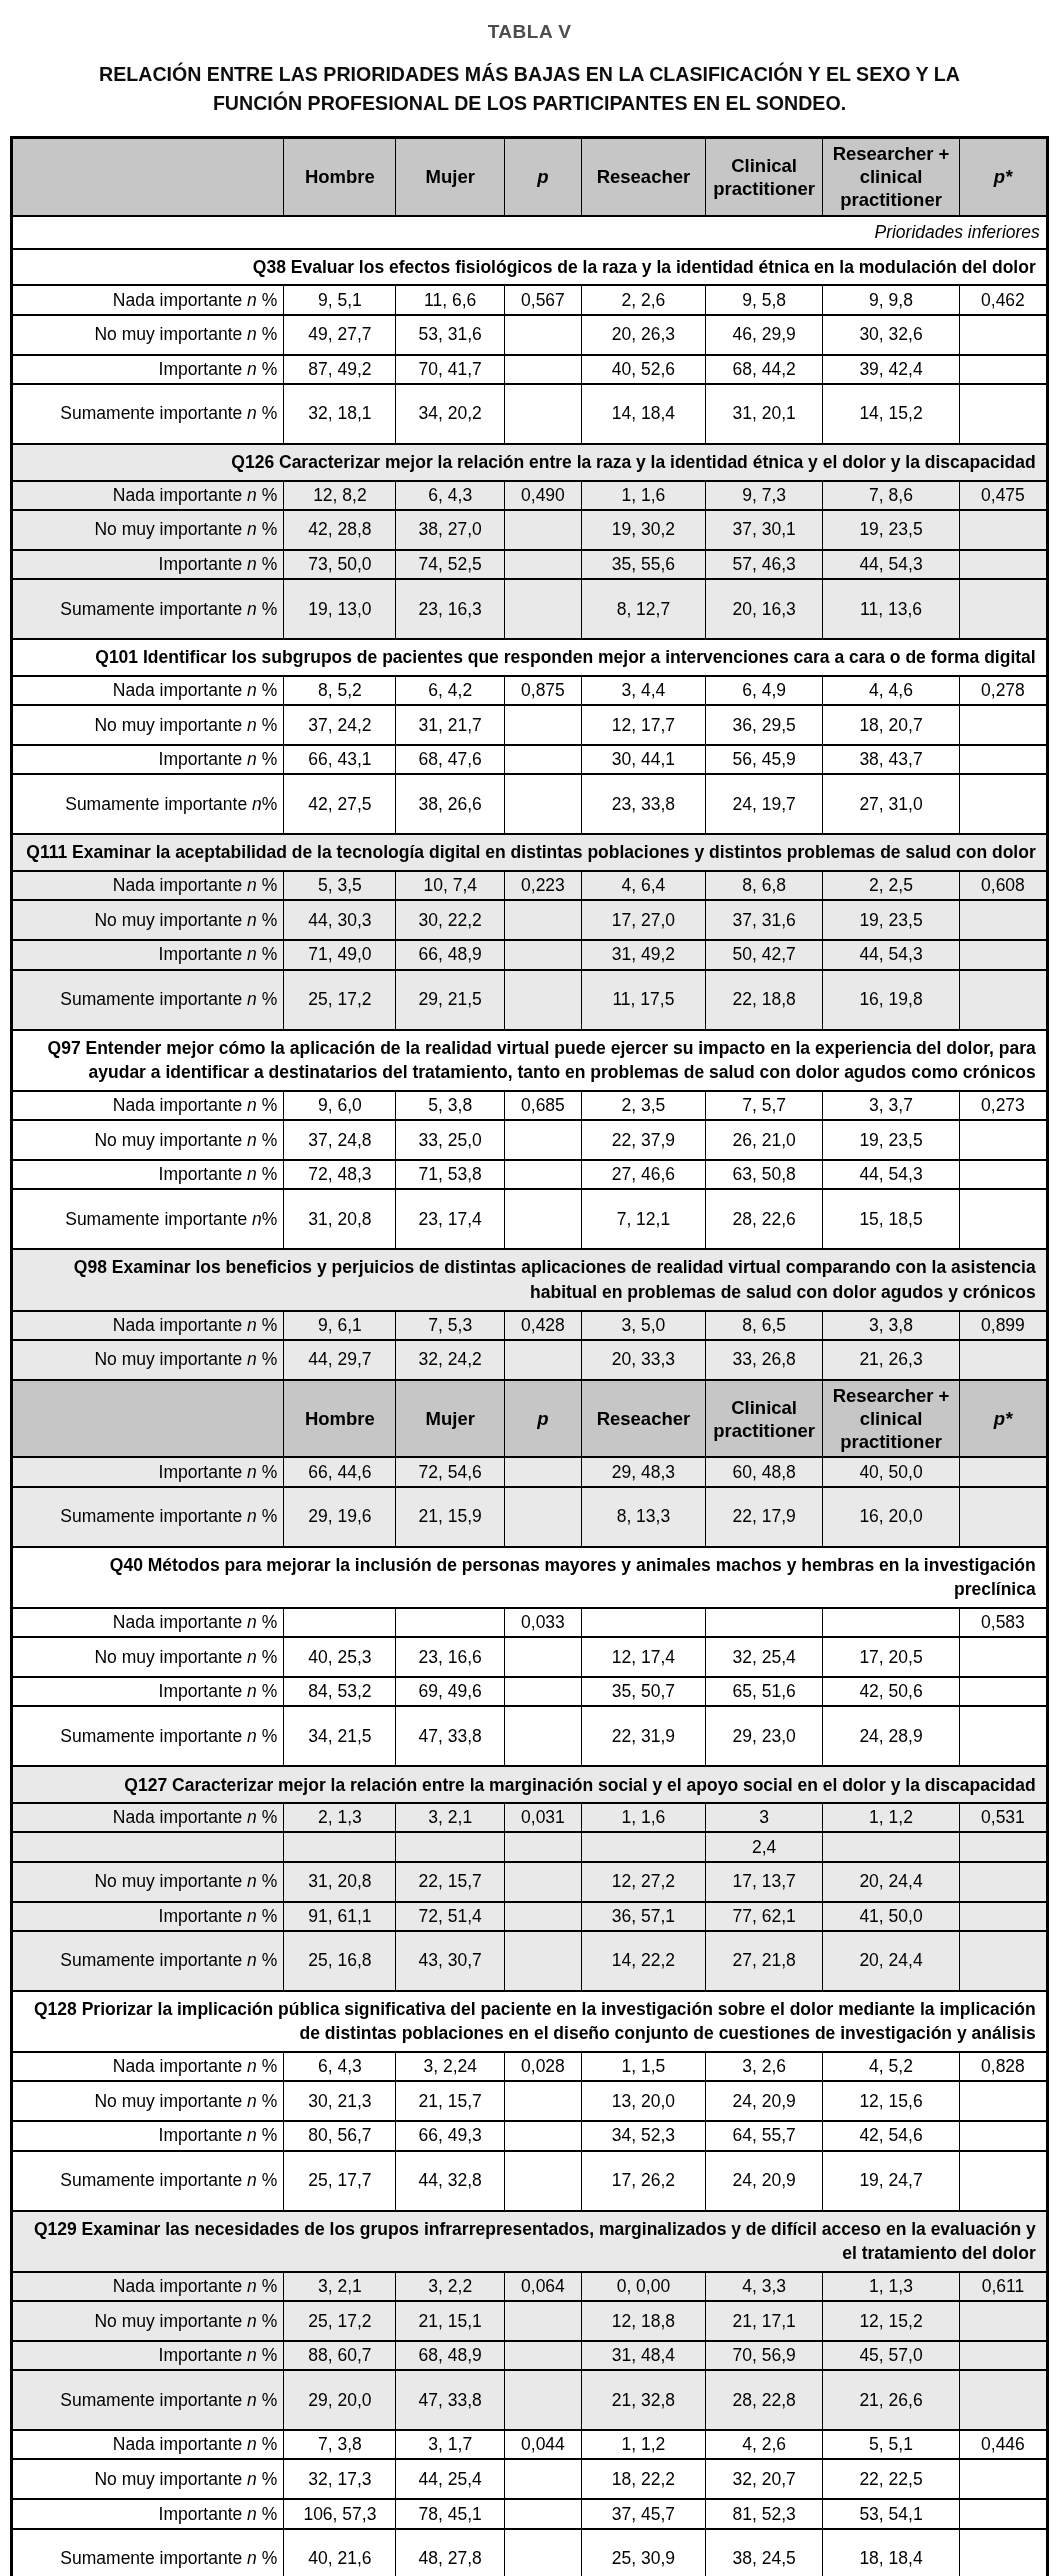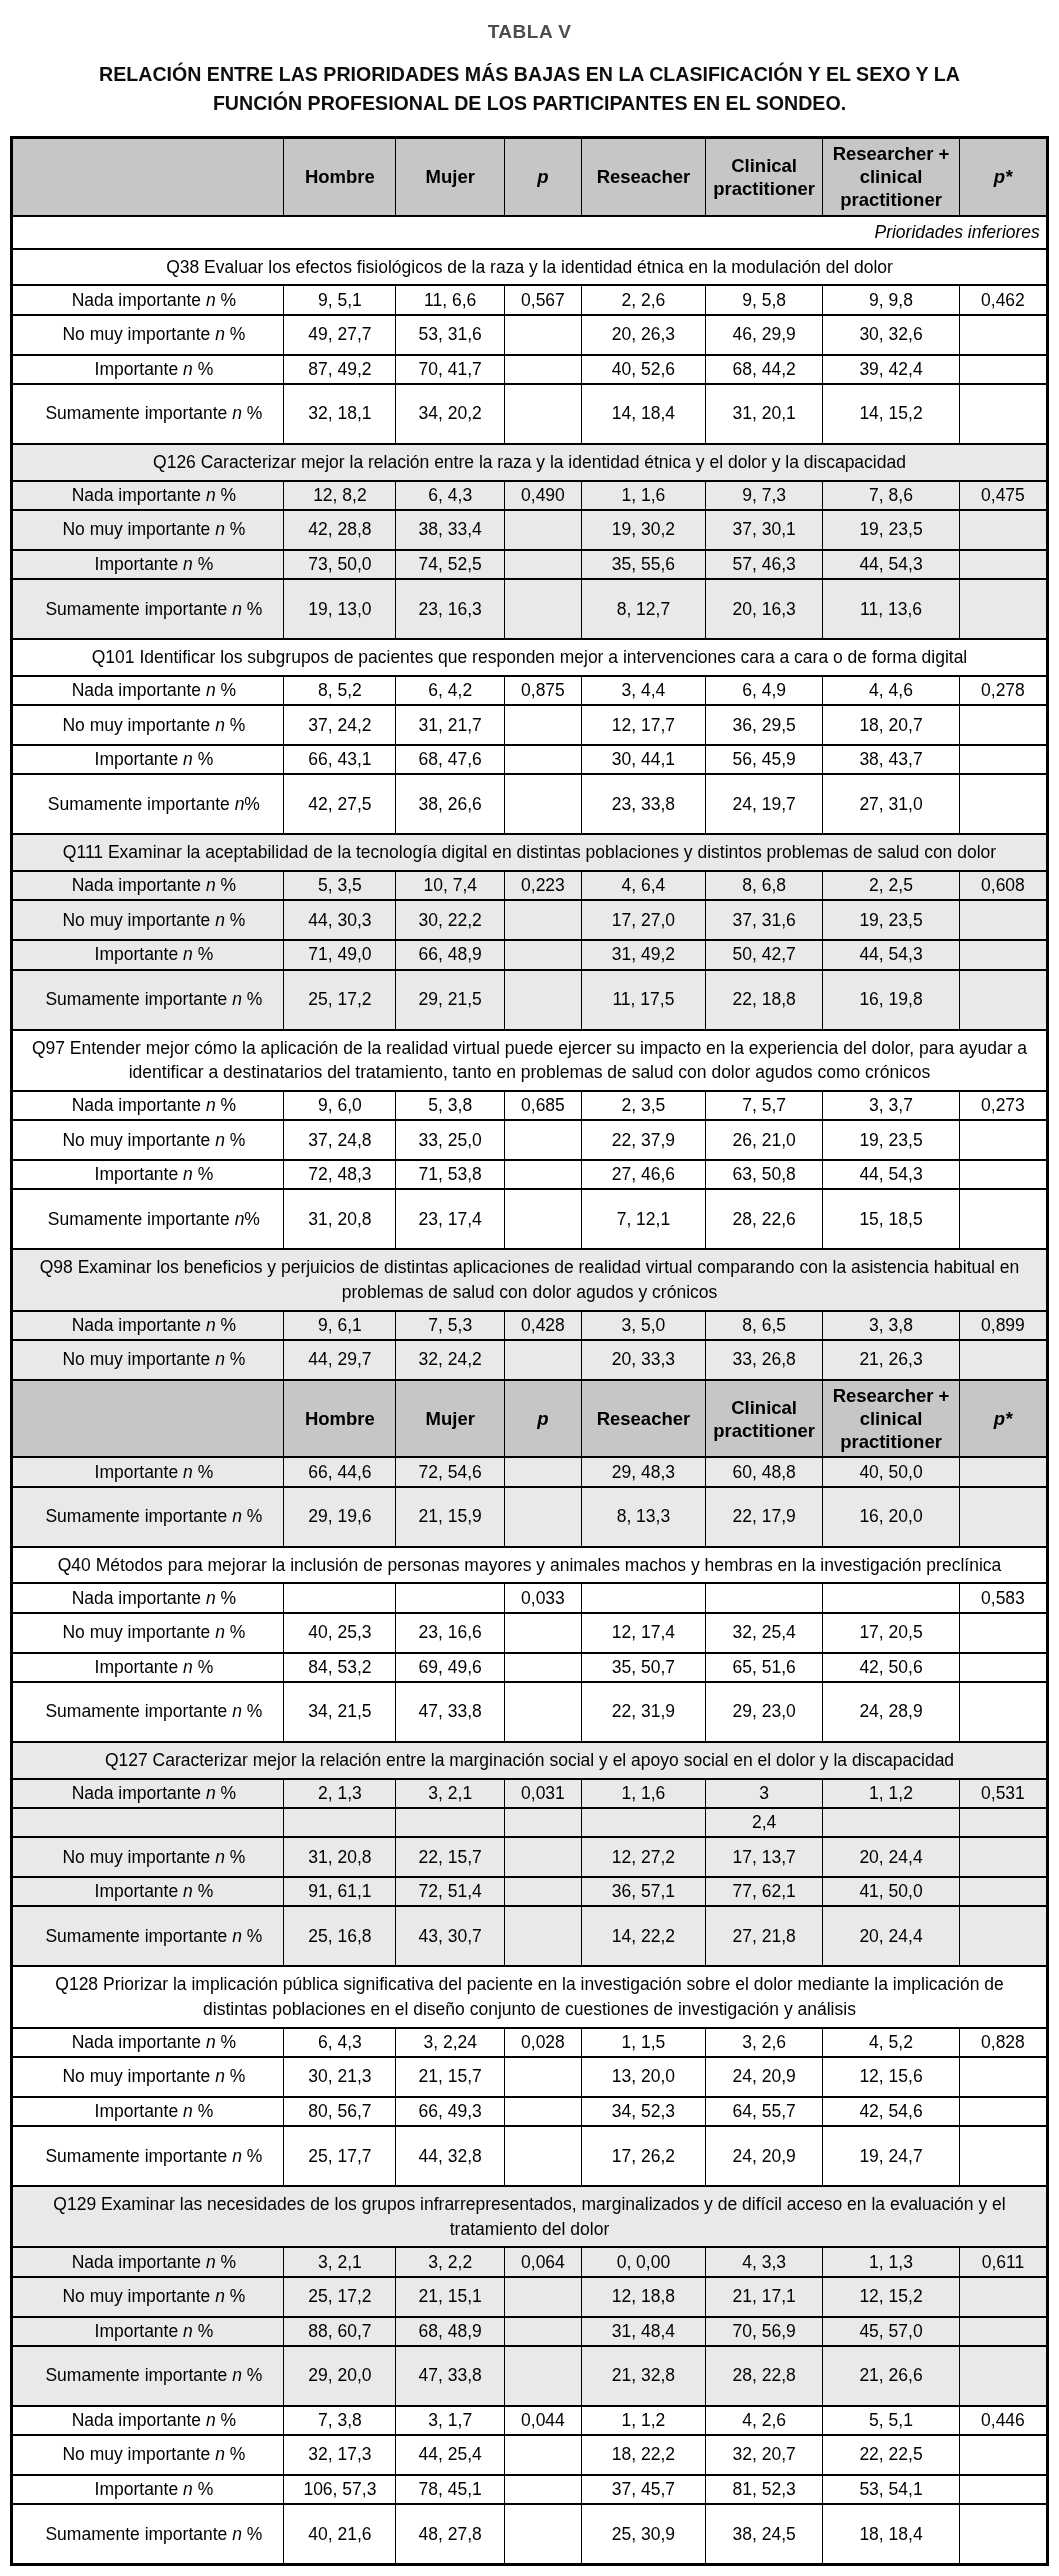--- a/index.html
+++ b/index.html
@@ -10,23 +10,23 @@
   .title-sub{font-size:19.6px;color:#0d0d0d;line-height:1.5;max-width:927px;margin:17px auto;}
   table.main{border-collapse:collapse;width:1039px;margin:0 auto;table-layout:fixed;
     border:3.1px solid #000;}
   td,th{border-left:1.5px solid #000;border-right:1.5px solid #000;
     border-top:2.6px solid #000;border-bottom:2.6px solid #000;
     padding:3.1px 6.2px;font-size:17.5px;vertical-align:middle;box-sizing:border-box;
     overflow:hidden;}
   th{background:#c6c6c6;font-weight:bold;text-align:center;height:72px;
     font-size:18.5px;line-height:1.25;}
   tr.note-row td{font-style:italic;text-align:right;height:33px;padding-left:11.3px;}
-  tr.question-row td{text-align:center;line-height:1.4;padding:5.2px 10.3px;}
+  tr.question-row td{text-align:right;line-height:1.4;padding:5.2px 10.3px;font-weight:bold;}
   tr.data-row td{text-align:center;height:29px;}
-  tr.data-row td.label-cell{text-align:center;padding-left:17.5px;}
+  tr.data-row td.label-cell{text-align:right;padding-left:17.5px;}
   tr.data-row.mid td{height:40px;}
   tr.data-row.tall td{height:60px;line-height:1.3;}
   tr.shade td{background:#e9e9e9;}
   tr.question-row.shade td{background:#e9e9e9;}
   i.nvar{font-style:italic;}
   th i{font-weight:bold;}
 </style>
 </head>
 <body>
 
@@ -113,21 +113,21 @@
           <td class="value-cell">6, 4,3</td>
           <td class="value-cell">0,490</td>
           <td class="value-cell">1, 1,6</td>
           <td class="value-cell">9, 7,3</td>
           <td class="value-cell">7, 8,6</td>
           <td class="value-cell">0,475</td>
         </tr>
         <tr class="data-row mid shade">
           <td class="label-cell">No muy importante <i class="nvar">n</i> %</td>
           <td class="value-cell">42, 28,8</td>
-          <td class="value-cell">38, 33,4</td>
+          <td class="value-cell">38, 27,0</td>
           <td class="value-cell"></td>
           <td class="value-cell">19, 30,2</td>
           <td class="value-cell">37, 30,1</td>
           <td class="value-cell">19, 23,5</td>
           <td class="value-cell"></td>
         </tr>
         <tr class="data-row shade">
           <td class="label-cell">Importante <i class="nvar">n</i> %</td>
           <td class="value-cell">73, 50,0</td>
           <td class="value-cell">74, 52,5</td>

